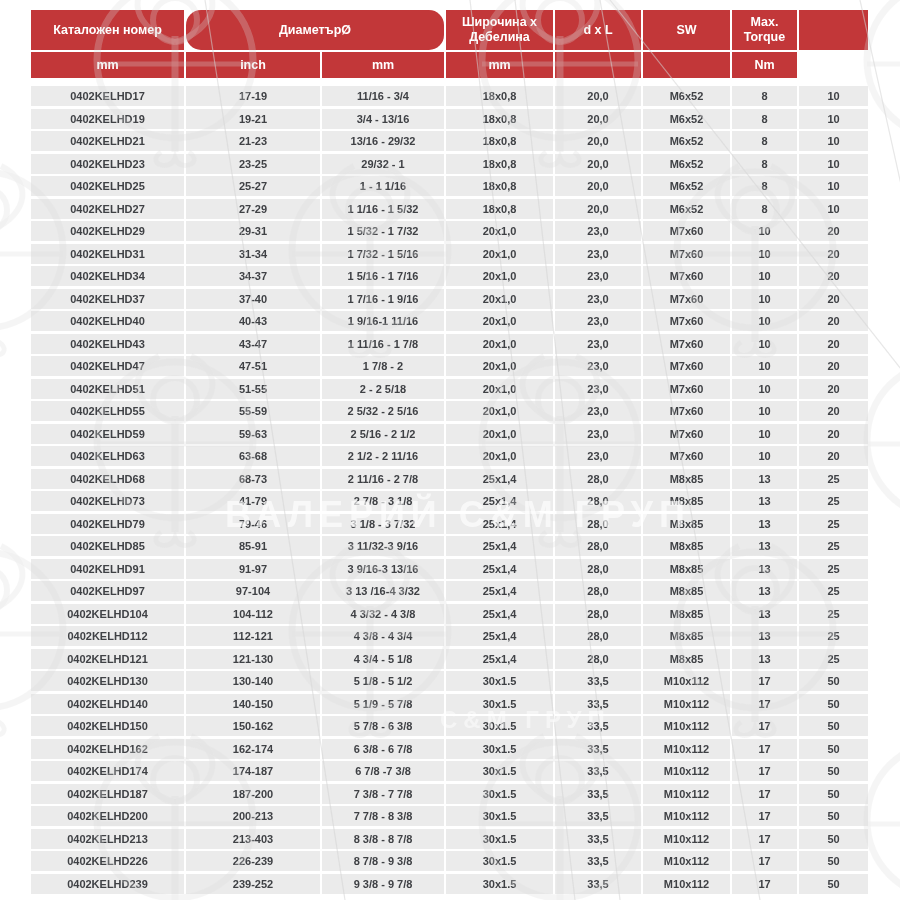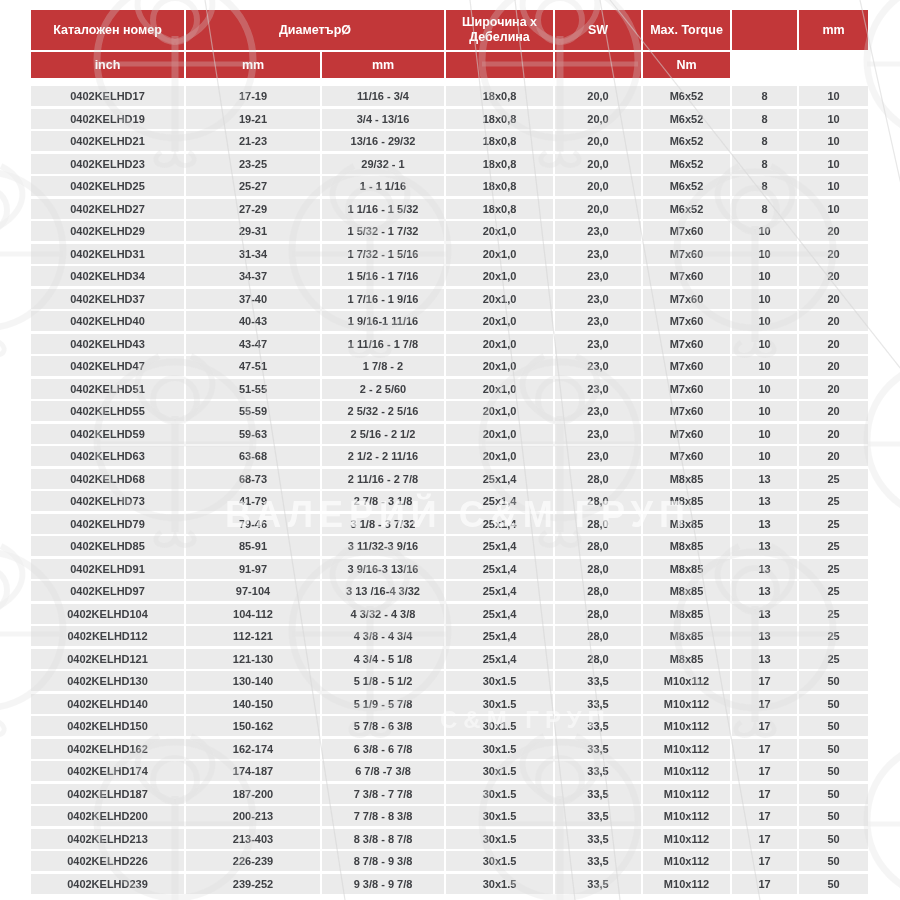--- a/index.html
+++ b/index.html
@@ -13,21 +13,21 @@
     display:grid;
     grid-template-columns:153px 134px 122px 107px 86px 87px 65px 69px;
     column-gap:2px; row-gap:2px;
   }
   .head-grid { grid-template-rows:40px 26px; }
   .hcell {
     background:#C23739; color:#ffffff; font-weight:bold; font-size:12.5px;
     display:flex; align-items:center; justify-content:center;
     text-align:center; line-height:1.2;
   }
-  .span2 { grid-column:2 / span 2; }
+  .span2 { grid-column:2 / span 2;border-radius:15px; }
   .body-grid { margin-top:8px; grid-auto-rows:20px; row-gap:2.5px; }
   .trow { display:contents; }
   .dcell {
     background:#EBEBEB; color:#3F4145; font-weight:bold; font-size:11px;
     display:flex; align-items:center; justify-content:center;
     white-space:nowrap; overflow:hidden;
   }
   
   .wm-layer { position:absolute; left:0; top:0; width:900px; height:900px; z-index:2; pointer-events:none; }
   .wm-text {
@@ -40,20 +40,21 @@
 </style>
 </head>
 <body>
 
 <div class="table-wrap">
 
   <div class="grid head-grid">
     <div class="hcell">Каталожен номер</div>
     <div class="hcell span2">ДиаметърØ</div>
     <div class="hcell">Широчина х Дебелина</div>
+    <div class="hcell">d x L</div>
     <div class="hcell">SW</div>
     <div class="hcell">Max. Torque</div>
 
     <div class="hcell"></div>
     <div class="hcell">mm</div>
     <div class="hcell">inch</div>
     <div class="hcell">mm</div>
     <div class="hcell">mm</div>
     <div class="hcell"></div>
     <div class="hcell"></div>
@@ -67,21 +68,21 @@
       <div class="trow"><div class="dcell">0402KELHD23</div><div class="dcell">23-25</div><div class="dcell">29/32 - 1</div><div class="dcell">18x0,8</div><div class="dcell">20,0</div><div class="dcell">M6x52</div><div class="dcell">8</div><div class="dcell">10</div></div>
       <div class="trow"><div class="dcell">0402KELHD25</div><div class="dcell">25-27</div><div class="dcell">1 - 1 1/16</div><div class="dcell">18x0,8</div><div class="dcell">20,0</div><div class="dcell">M6x52</div><div class="dcell">8</div><div class="dcell">10</div></div>
       <div class="trow"><div class="dcell">0402KELHD27</div><div class="dcell">27-29</div><div class="dcell">1 1/16 - 1 5/32</div><div class="dcell">18x0,8</div><div class="dcell">20,0</div><div class="dcell">M6x52</div><div class="dcell">8</div><div class="dcell">10</div></div>
       <div class="trow"><div class="dcell">0402KELHD29</div><div class="dcell">29-31</div><div class="dcell">1 5/32 - 1 7/32</div><div class="dcell">20x1,0</div><div class="dcell">23,0</div><div class="dcell">M7x60</div><div class="dcell">10</div><div class="dcell">20</div></div>
       <div class="trow"><div class="dcell">0402KELHD31</div><div class="dcell">31-34</div><div class="dcell">1 7/32 - 1 5/16</div><div class="dcell">20x1,0</div><div class="dcell">23,0</div><div class="dcell">M7x60</div><div class="dcell">10</div><div class="dcell">20</div></div>
       <div class="trow"><div class="dcell">0402KELHD34</div><div class="dcell">34-37</div><div class="dcell">1 5/16 - 1 7/16</div><div class="dcell">20x1,0</div><div class="dcell">23,0</div><div class="dcell">M7x60</div><div class="dcell">10</div><div class="dcell">20</div></div>
       <div class="trow"><div class="dcell">0402KELHD37</div><div class="dcell">37-40</div><div class="dcell">1 7/16 - 1 9/16</div><div class="dcell">20x1,0</div><div class="dcell">23,0</div><div class="dcell">M7x60</div><div class="dcell">10</div><div class="dcell">20</div></div>
       <div class="trow"><div class="dcell">0402KELHD40</div><div class="dcell">40-43</div><div class="dcell">1 9/16-1 11/16</div><div class="dcell">20x1,0</div><div class="dcell">23,0</div><div class="dcell">M7x60</div><div class="dcell">10</div><div class="dcell">20</div></div>
       <div class="trow"><div class="dcell">0402KELHD43</div><div class="dcell">43-47</div><div class="dcell">1 11/16 - 1 7/8</div><div class="dcell">20x1,0</div><div class="dcell">23,0</div><div class="dcell">M7x60</div><div class="dcell">10</div><div class="dcell">20</div></div>
       <div class="trow"><div class="dcell">0402KELHD47</div><div class="dcell">47-51</div><div class="dcell">1 7/8 - 2</div><div class="dcell">20x1,0</div><div class="dcell">23,0</div><div class="dcell">M7x60</div><div class="dcell">10</div><div class="dcell">20</div></div>
-      <div class="trow"><div class="dcell">0402KELHD51</div><div class="dcell">51-55</div><div class="dcell">2 - 2 5/60</div><div class="dcell">20x1,0</div><div class="dcell">23,0</div><div class="dcell">M7x60</div><div class="dcell">10</div><div class="dcell">20</div></div>
+      <div class="trow"><div class="dcell">0402KELHD51</div><div class="dcell">51-55</div><div class="dcell">2 - 2 5/18</div><div class="dcell">20x1,0</div><div class="dcell">23,0</div><div class="dcell">M7x60</div><div class="dcell">10</div><div class="dcell">20</div></div>
       <div class="trow"><div class="dcell">0402KELHD55</div><div class="dcell">55-59</div><div class="dcell">2 5/32 - 2 5/16</div><div class="dcell">20x1,0</div><div class="dcell">23,0</div><div class="dcell">M7x60</div><div class="dcell">10</div><div class="dcell">20</div></div>
       <div class="trow"><div class="dcell">0402KELHD59</div><div class="dcell">59-63</div><div class="dcell">2 5/16 - 2 1/2</div><div class="dcell">20x1,0</div><div class="dcell">23,0</div><div class="dcell">M7x60</div><div class="dcell">10</div><div class="dcell">20</div></div>
       <div class="trow"><div class="dcell">0402KELHD63</div><div class="dcell">63-68</div><div class="dcell">2 1/2 - 2 11/16</div><div class="dcell">20x1,0</div><div class="dcell">23,0</div><div class="dcell">M7x60</div><div class="dcell">10</div><div class="dcell">20</div></div>
       <div class="trow"><div class="dcell">0402KELHD68</div><div class="dcell">68-73</div><div class="dcell">2 11/16 - 2 7/8</div><div class="dcell">25x1,4</div><div class="dcell">28,0</div><div class="dcell">M8x85</div><div class="dcell">13</div><div class="dcell">25</div></div>
       <div class="trow"><div class="dcell">0402KELHD73</div><div class="dcell">41-79</div><div class="dcell">2 7/8 - 3 1/8</div><div class="dcell">25x1,4</div><div class="dcell">28,0</div><div class="dcell">M8x85</div><div class="dcell">13</div><div class="dcell">25</div></div>
       <div class="trow"><div class="dcell">0402KELHD79</div><div class="dcell">79-46</div><div class="dcell">3 1/8 - 3 7/32</div><div class="dcell">25x1,4</div><div class="dcell">28,0</div><div class="dcell">M8x85</div><div class="dcell">13</div><div class="dcell">25</div></div>
       <div class="trow"><div class="dcell">0402KELHD85</div><div class="dcell">85-91</div><div class="dcell">3 11/32-3 9/16</div><div class="dcell">25x1,4</div><div class="dcell">28,0</div><div class="dcell">M8x85</div><div class="dcell">13</div><div class="dcell">25</div></div>
       <div class="trow"><div class="dcell">0402KELHD91</div><div class="dcell">91-97</div><div class="dcell">3 9/16-3 13/16</div><div class="dcell">25x1,4</div><div class="dcell">28,0</div><div class="dcell">M8x85</div><div class="dcell">13</div><div class="dcell">25</div></div>
       <div class="trow"><div class="dcell">0402KELHD97</div><div class="dcell">97-104</div><div class="dcell">3 13 /16-4 3/32</div><div class="dcell">25x1,4</div><div class="dcell">28,0</div><div class="dcell">M8x85</div><div class="dcell">13</div><div class="dcell">25</div></div>
       <div class="trow"><div class="dcell">0402KELHD104</div><div class="dcell">104-112</div><div class="dcell">4 3/32 - 4 3/8</div><div class="dcell">25x1,4</div><div class="dcell">28,0</div><div class="dcell">M8x85</div><div class="dcell">13</div><div class="dcell">25</div></div>

